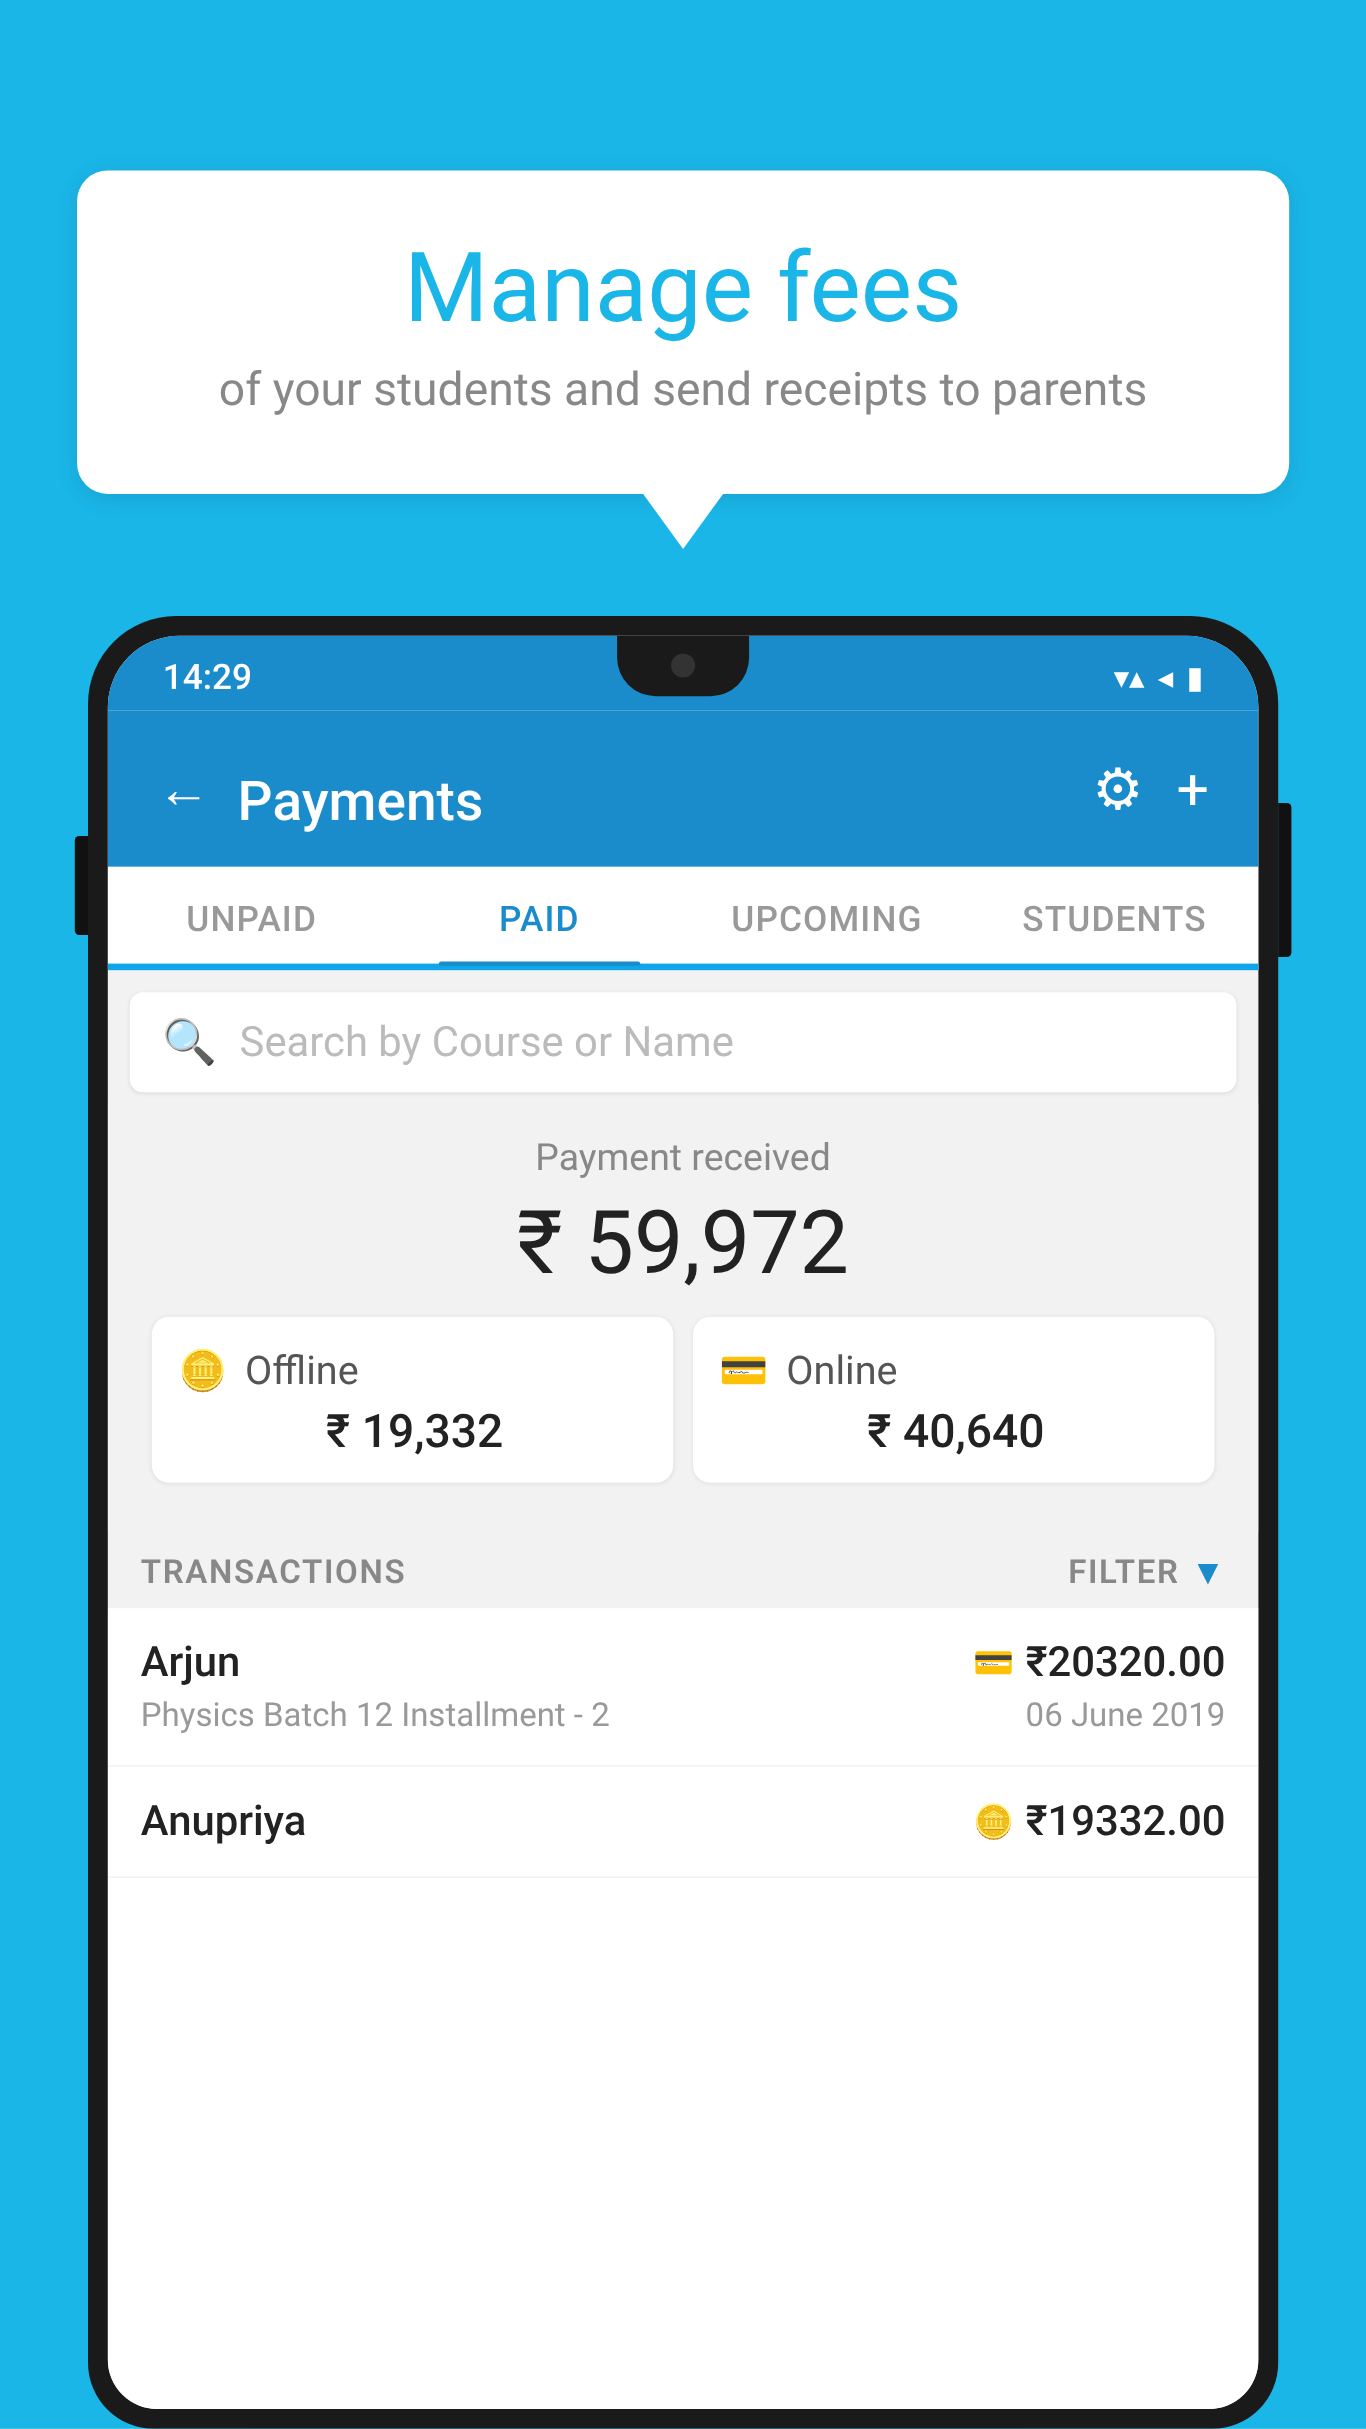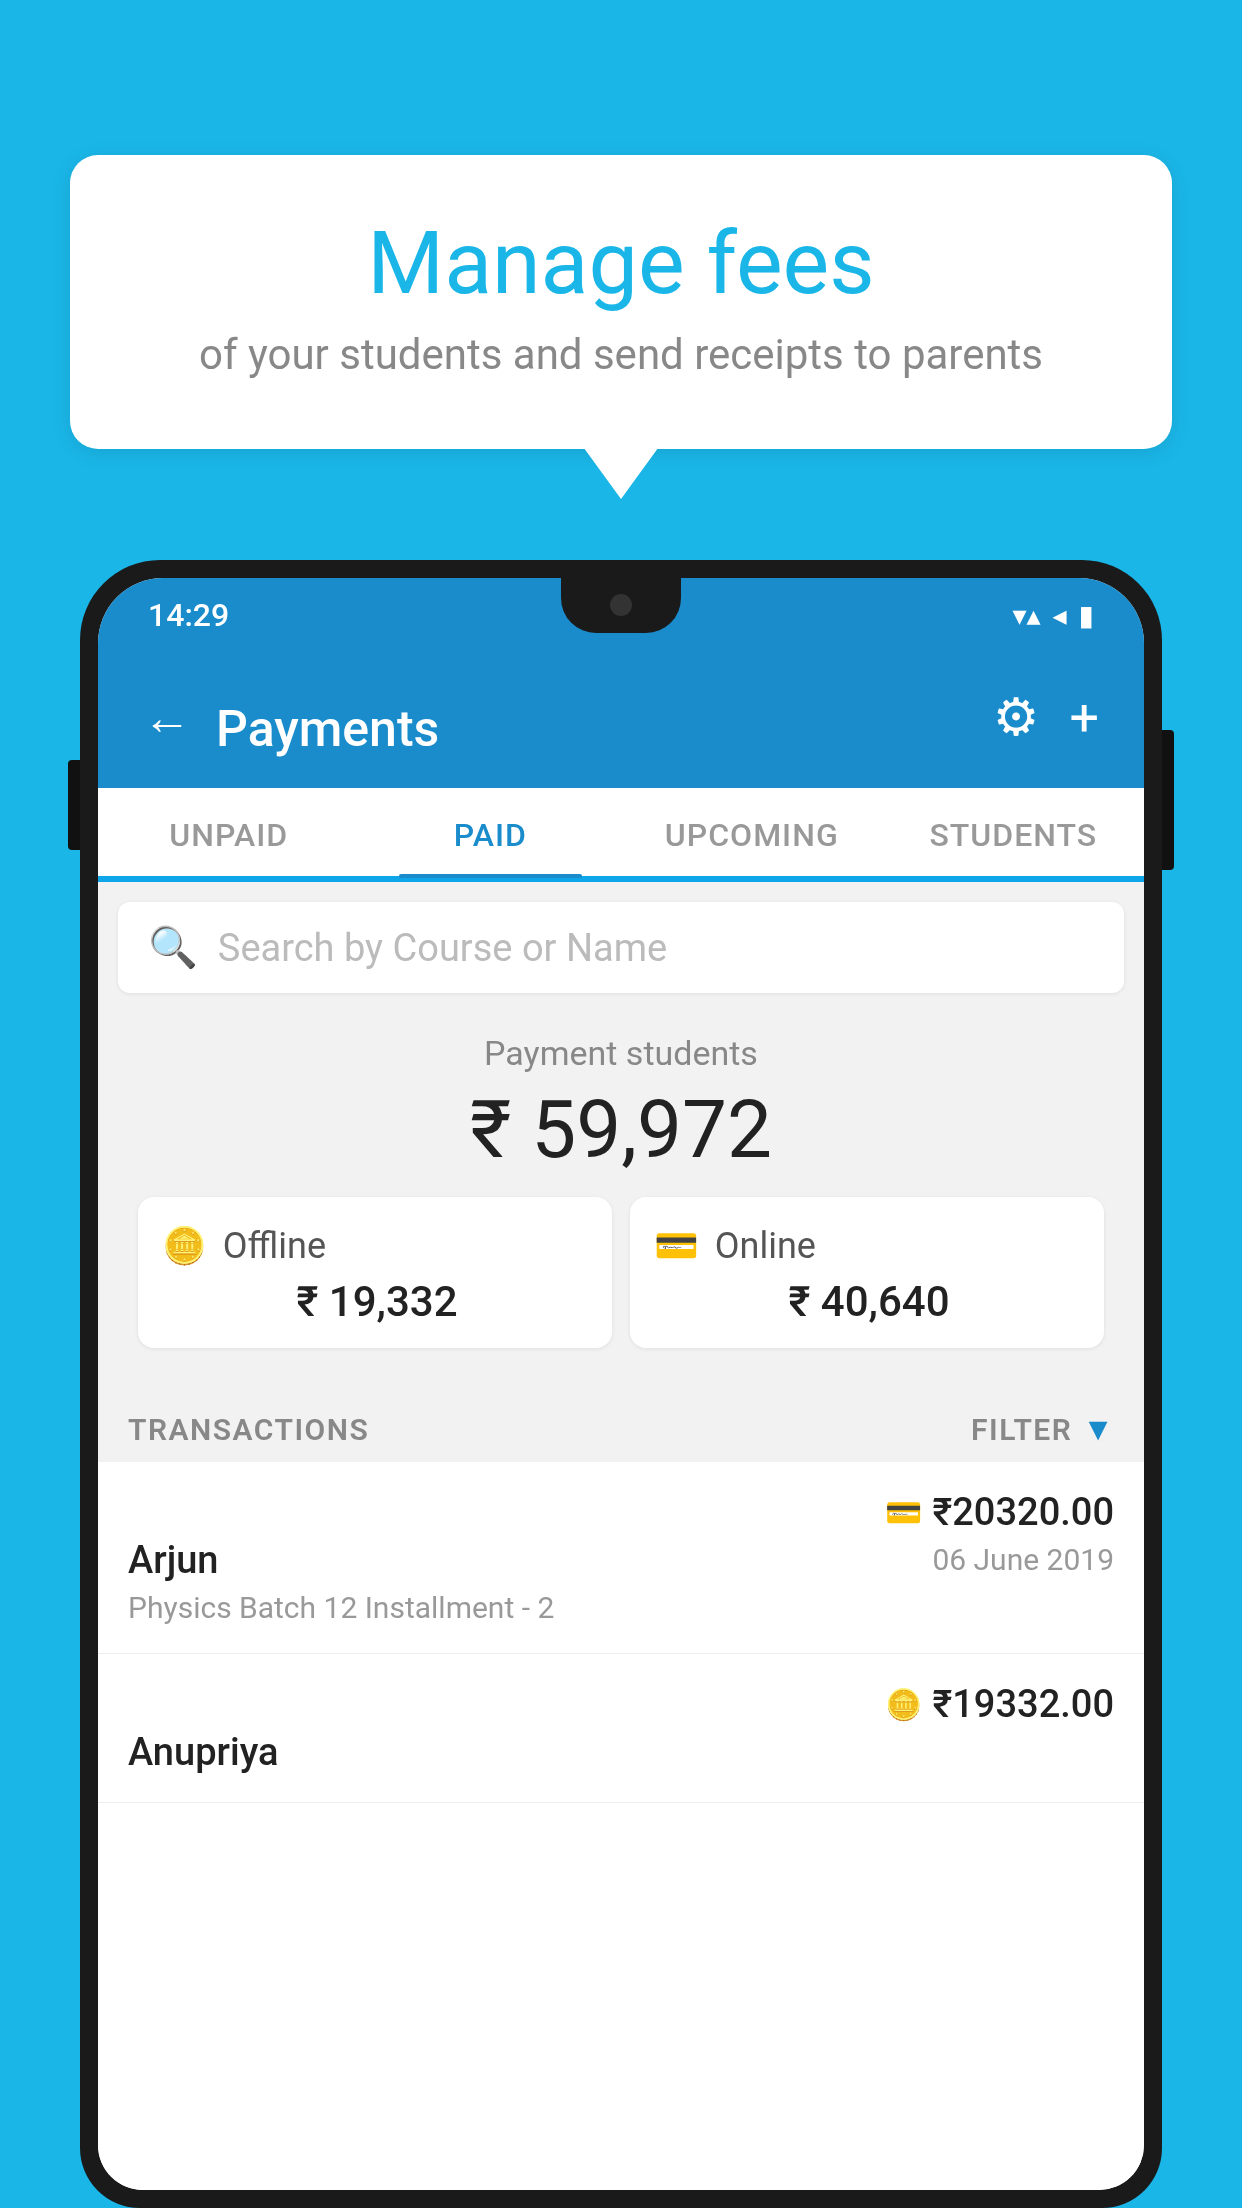--- a/index.html
+++ b/index.html
@@ -347,21 +347,20 @@
     .transaction-left {
       display: flex;
       flex-direction: column;
       gap: 8px;
     }
 
     .transaction-name {
       font-size: 38px;
       font-weight: 500;
       color: #222;
-      margin-top: 48px;
     }
 
     .transaction-detail {
       font-size: 30px;
       color: #999;
     }
 
     .transaction-right {
       display: flex;
       flex-direction: column;
@@ -467,21 +466,21 @@
           <span>STUDENTS</span>
         </div>
       </div>
 
       <div class="search-container">
         <span class="search-icon-span">🔍</span>
         <span class="search-placeholder">Search by Course or Name</span>
       </div>
 
       <div class="payment-summary">
-        <div class="payment-received-label">Payment students</div>
+        <div class="payment-received-label">Payment received</div>
         <div class="payment-amount">₹ 59,972</div>
 
         <div class="payment-cards">
           <div class="payment-card">
             <div class="card-header">
               <span class="card-icon">🪙</span>
               <span class="card-label">Offline</span>
             </div>
             <div class="card-amount">₹ 19,332</div>
           </div>

